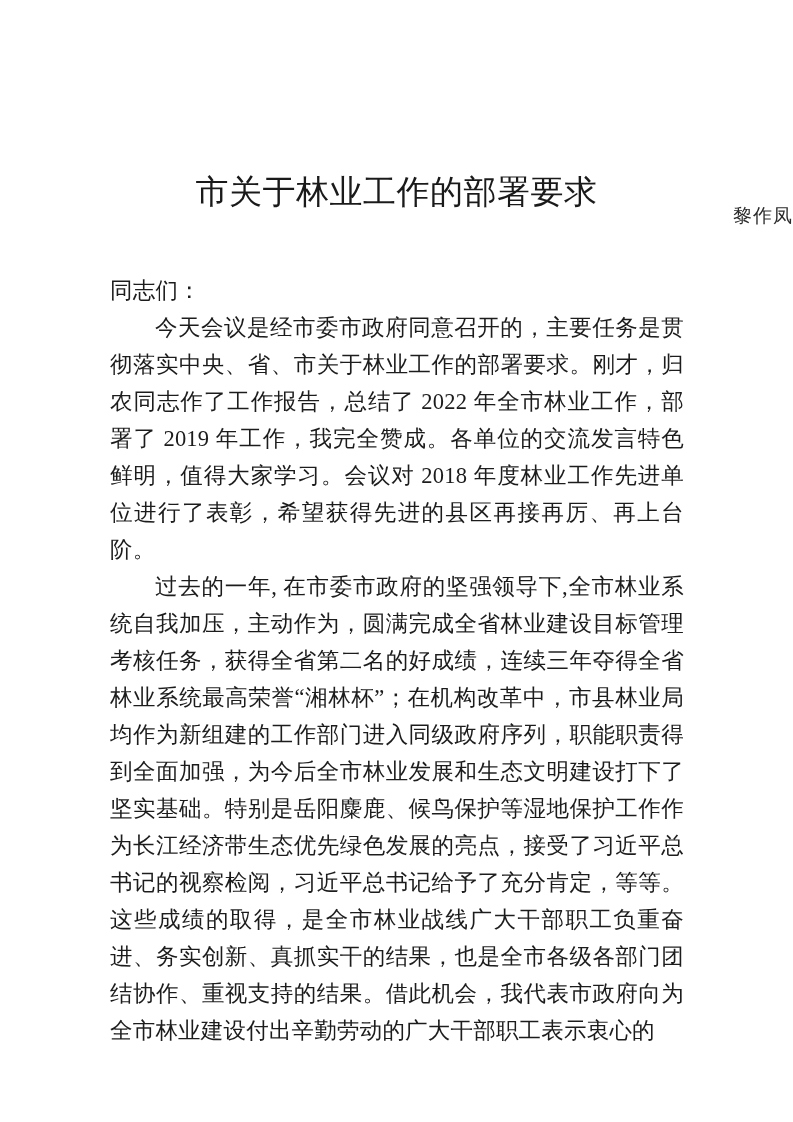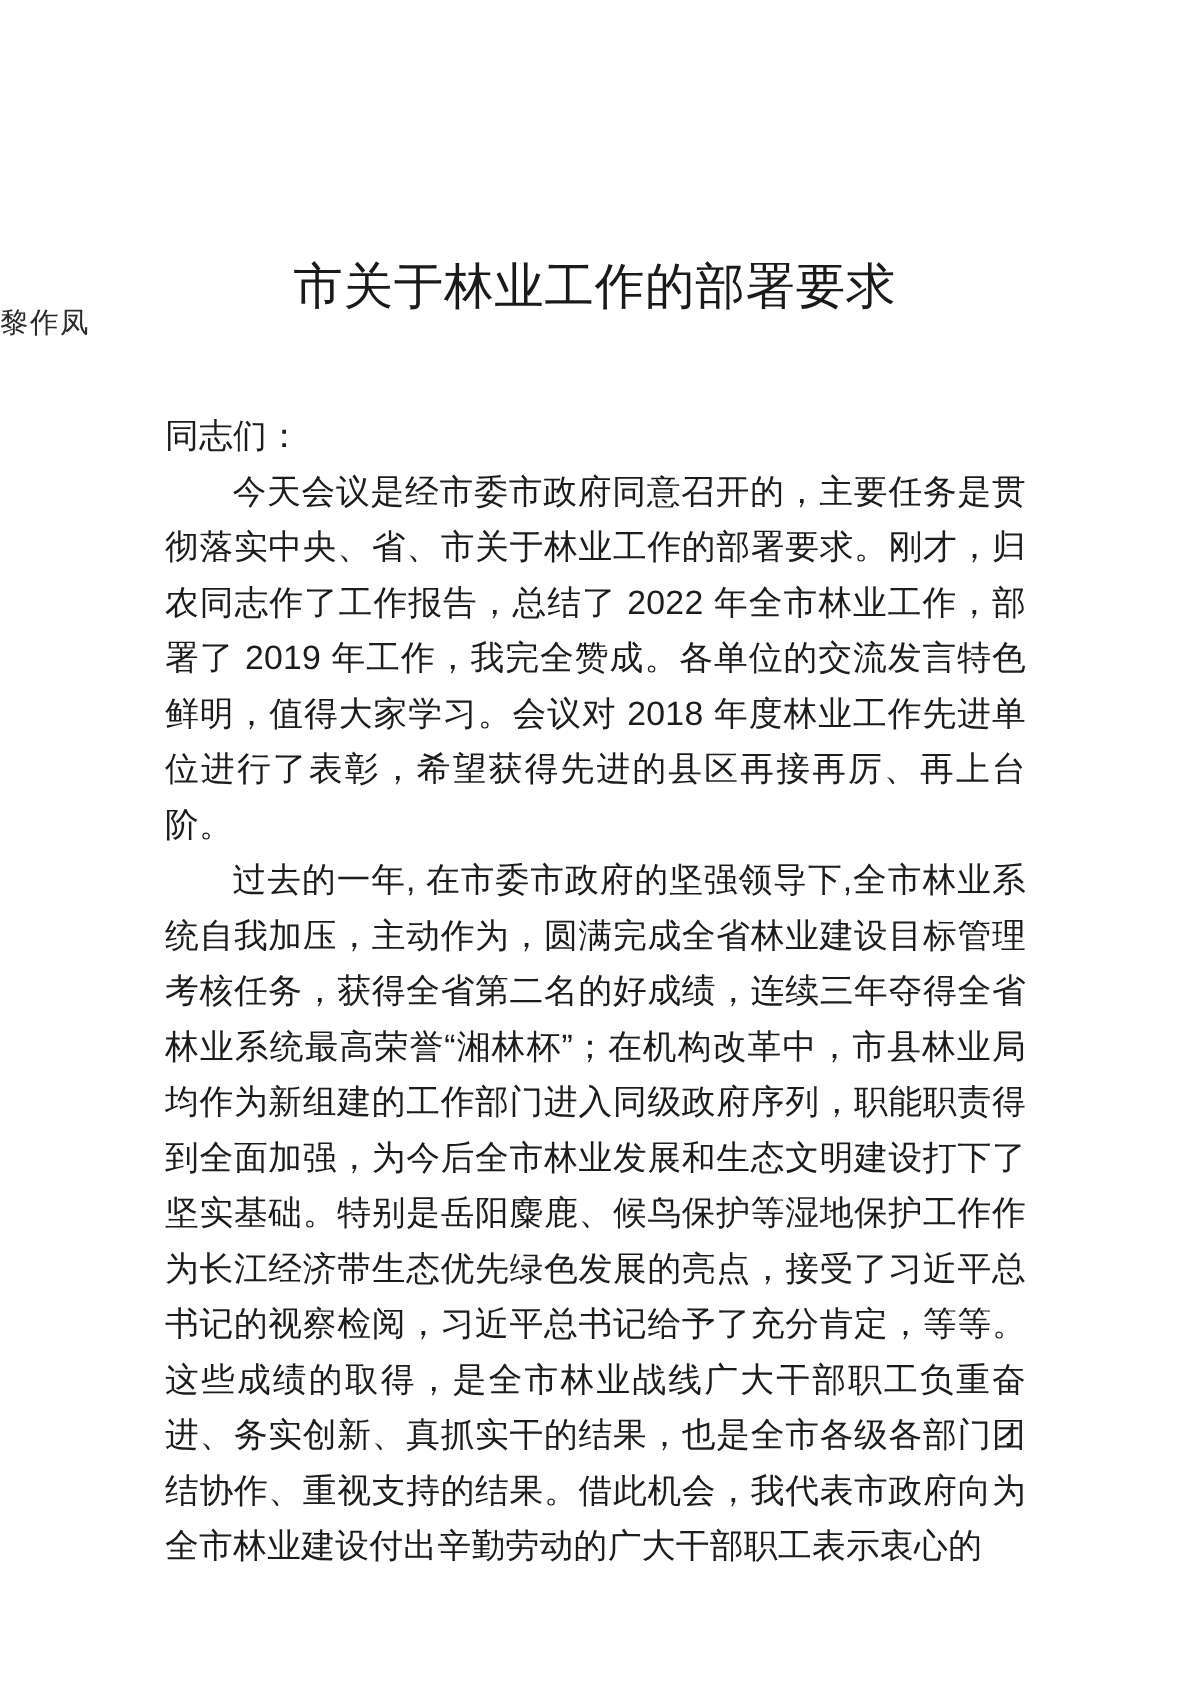--- a/index.html
+++ b/index.html
@@ -33,38 +33,38 @@
     letter-spacing: 0.5px;
     font-weight: 400;
     white-space: nowrap;
   }
 
   .doc-author {
     position: absolute;
     left: 0;
     right: 0;
     top: 203px;
-    text-align: left;
+    text-align: right;
     font-family: "Liberation Serif", "DejaVu Serif", serif;
     font-size: 19px;
     line-height: 26px;
     color: #2a2a2a;
     letter-spacing: 1px;
   }
 
   
   .body-block {
     position: absolute;
     left: 110px;
     top: 272px;
     width: 574px;
   }
 
   .para {
-    font-family: Liberation Sans, sans-serif;
+    font-family: Liberation Serif, serif;
     font-size: 22.5px;
     line-height: 37px;
     color: #1c1c1c;
     text-align: justify;
     text-justify: inter-character;
     margin: 0;
     letter-spacing: 0.2px;
     word-break: break-all;
   }
 

